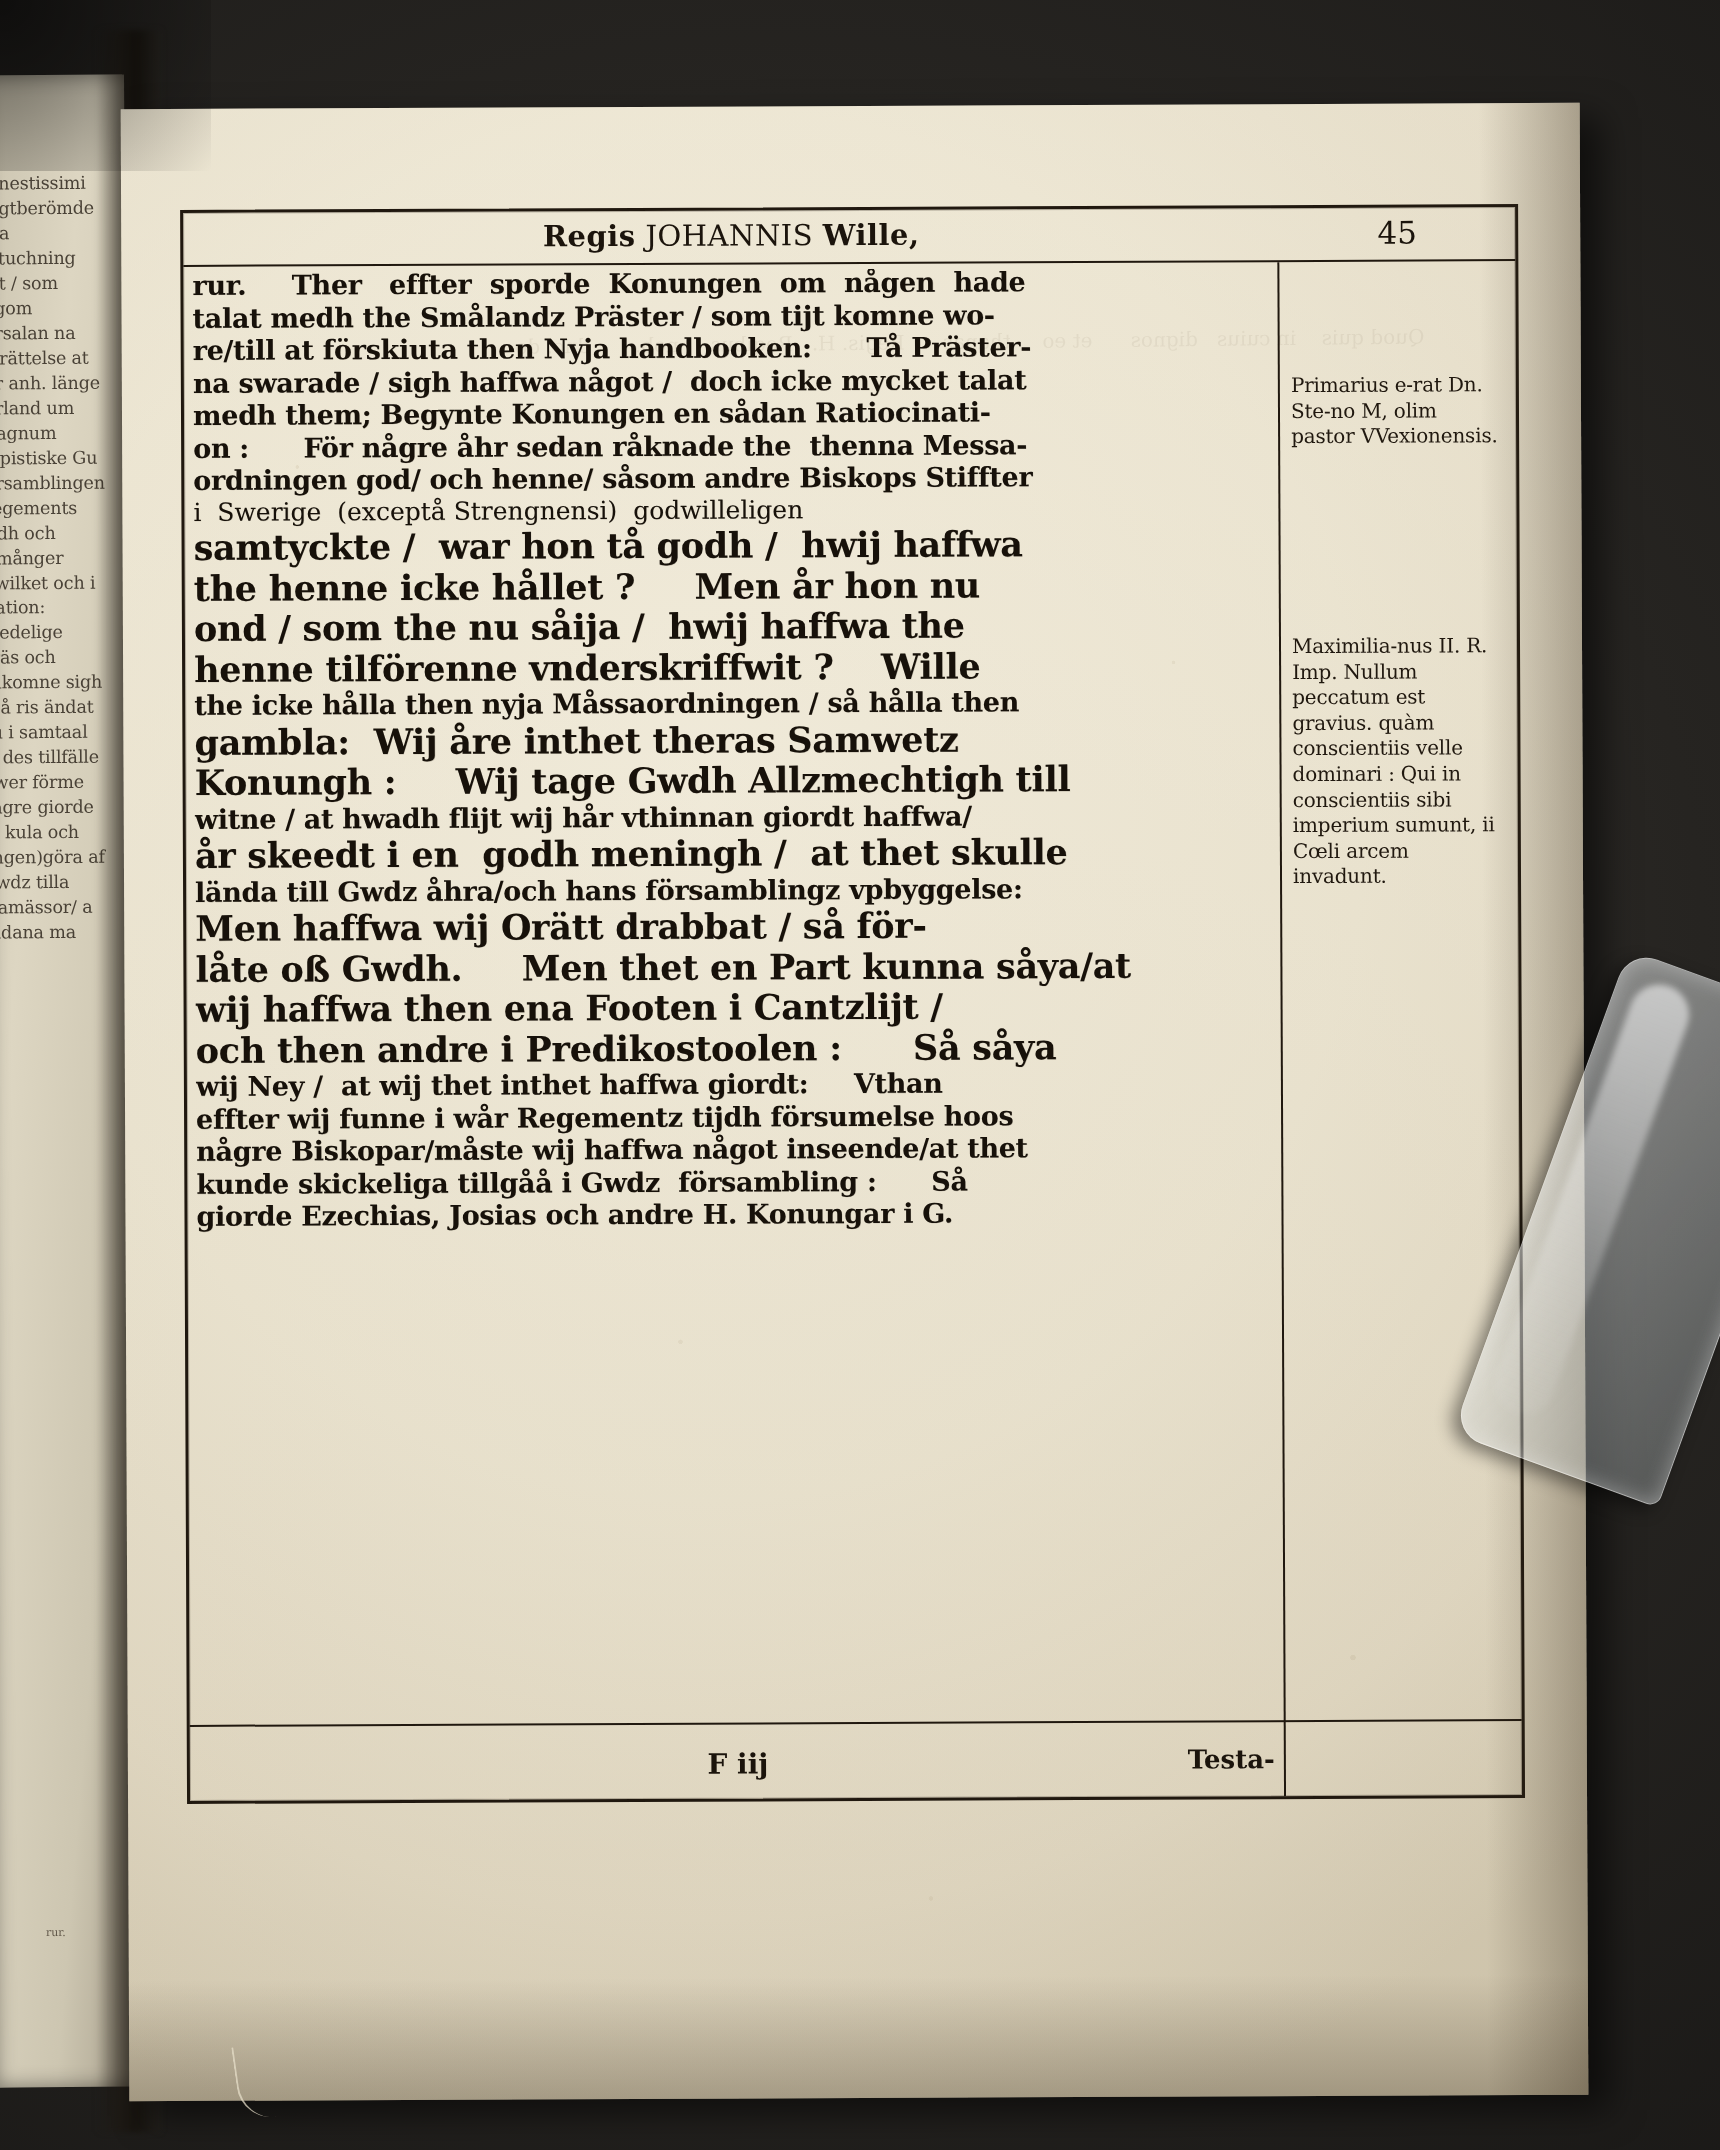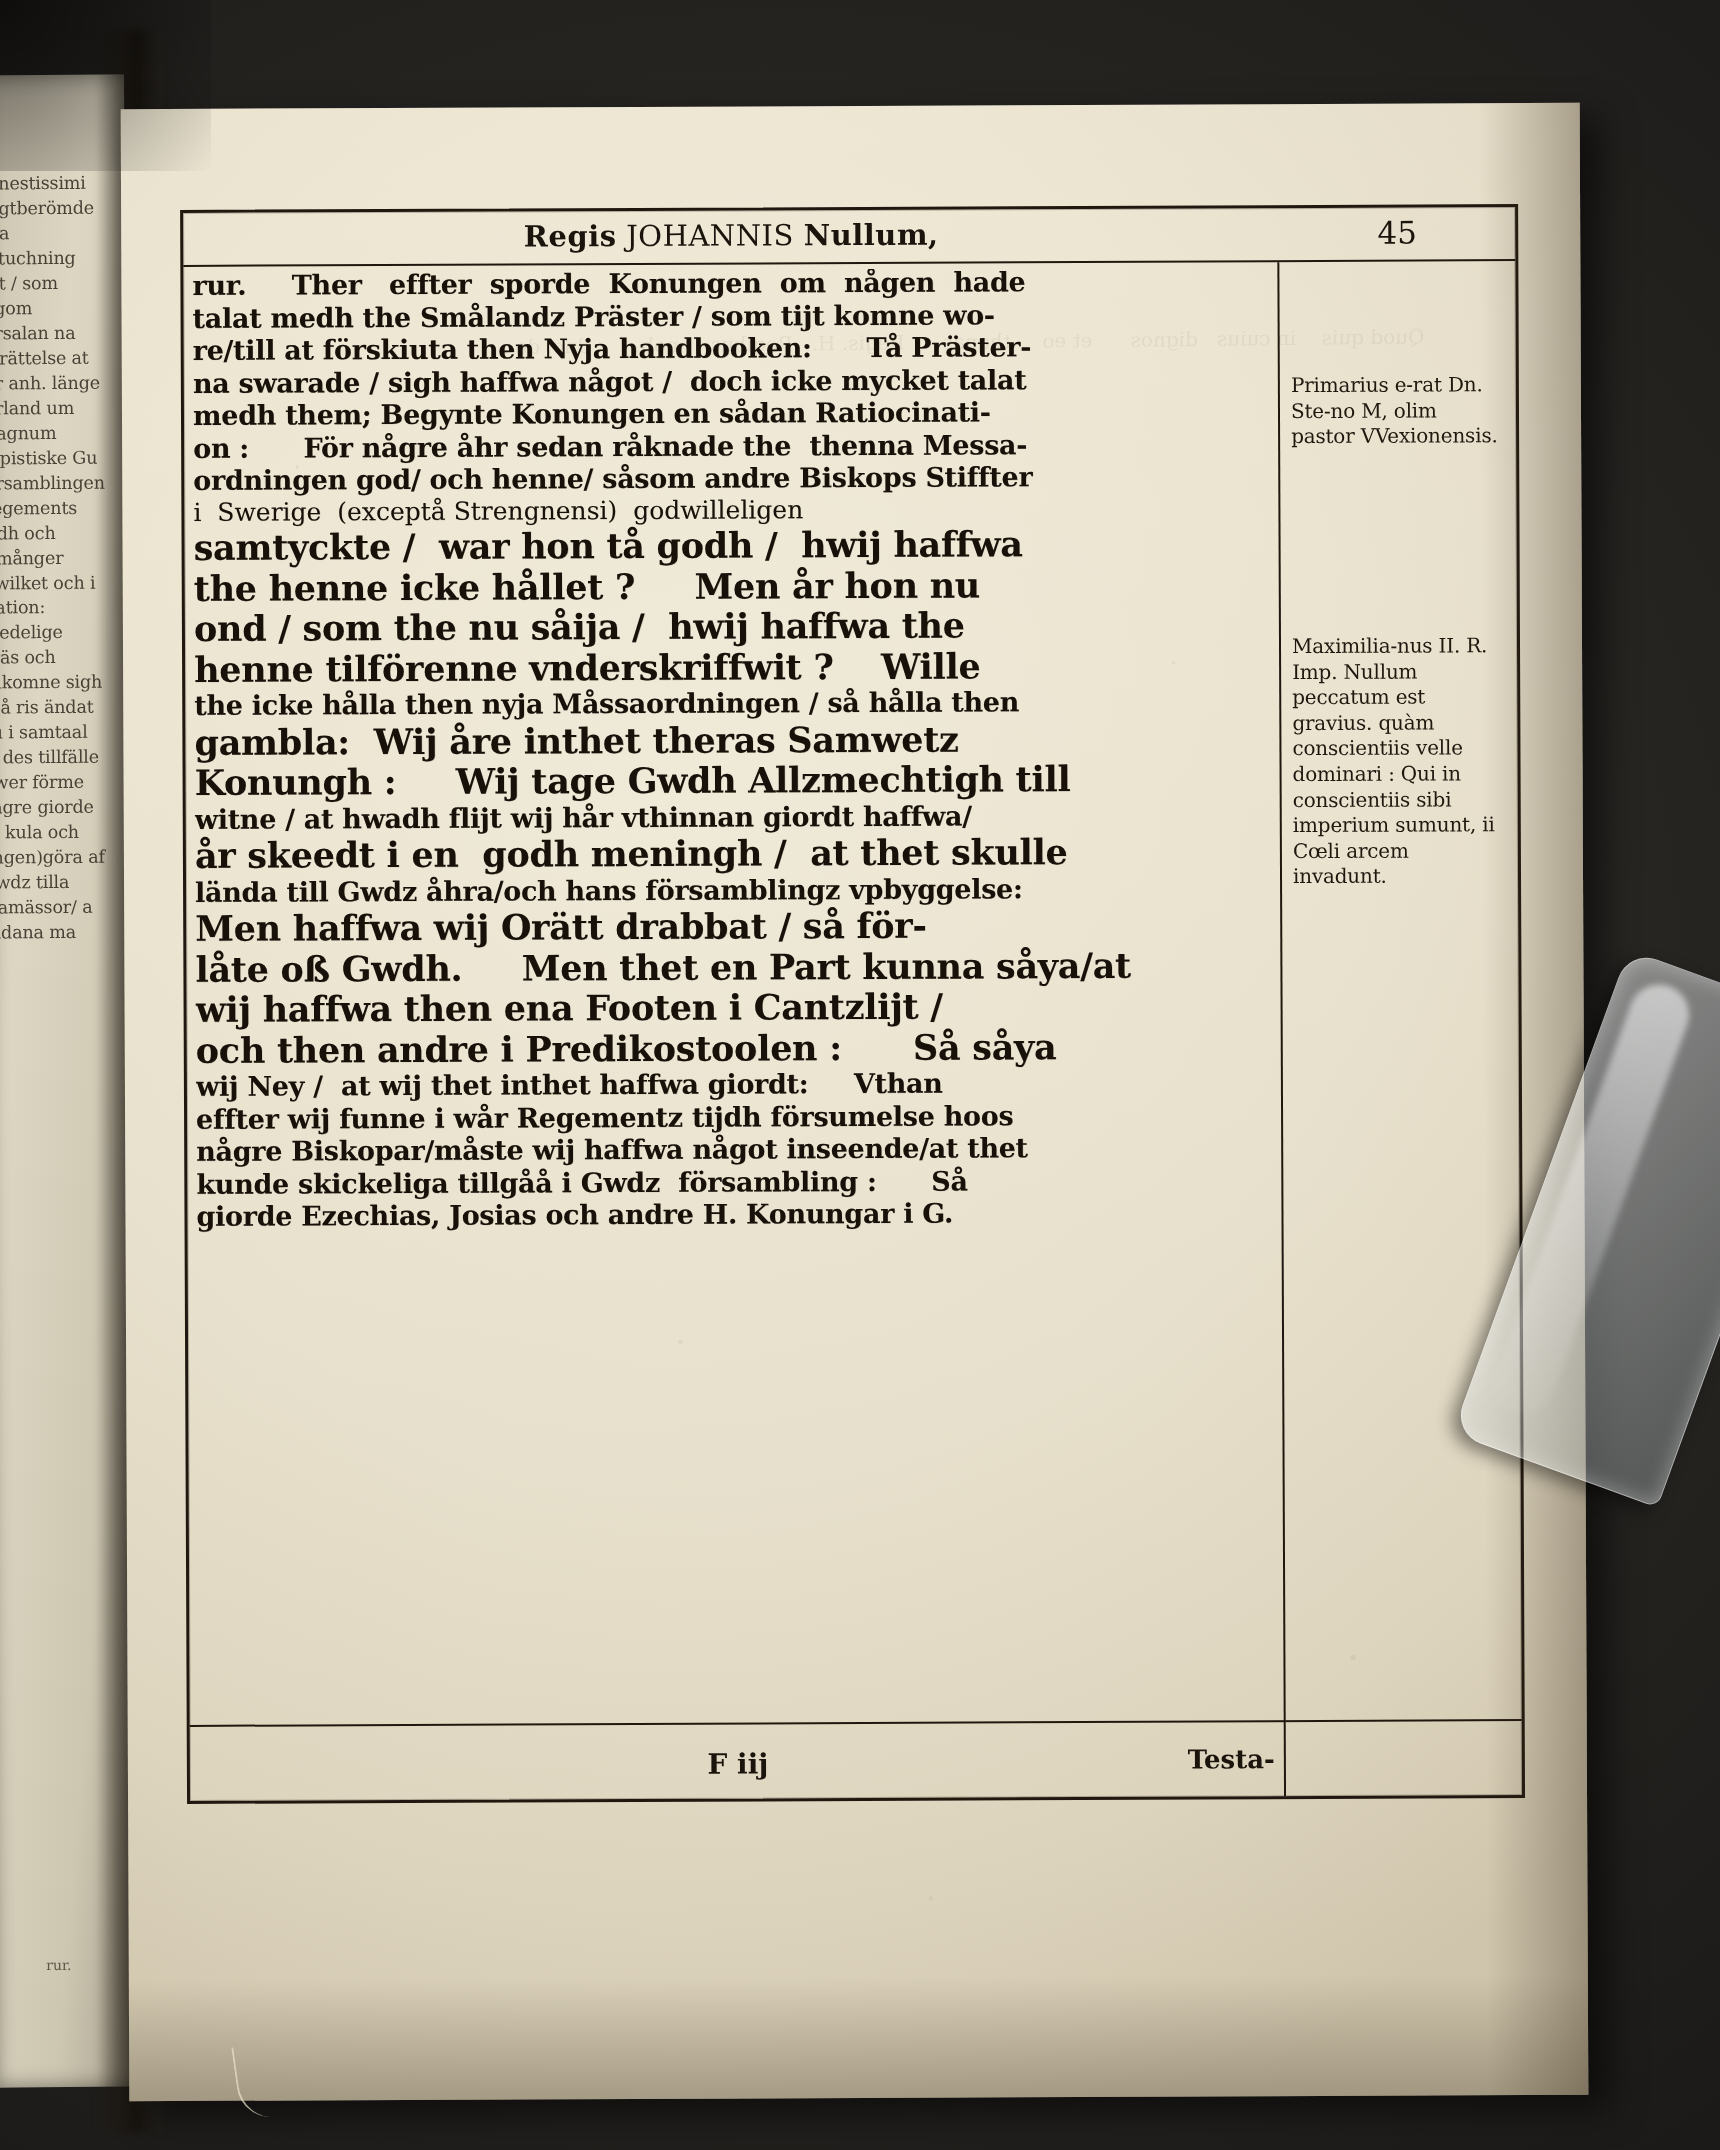--- a/index.html
+++ b/index.html
@@ -48,24 +48,23 @@
     letter-spacing: -0.2px;
     white-space: pre-wrap;
     word-break: break-word;
     overflow: hidden;
     height: 1609px;
   }
   #verso-catchword {
     position: absolute;
     left: 60px;
     top: 1851px;
-    font-size: 14px;
+    font-size: 11px;
     color: #3a3025;
     opacity: 0.75;
-    margin-top: 31px;
   }
 
   
   #gutter {
     position: absolute;
     left: 96px;
     top: 30px;
     width: 65px;
     height: 2102px;
     background: linear-gradient(90deg, rgba(0,0,0,0.0) 0%, rgba(30,25,18,0.55) 35%, rgba(20,16,10,0.75) 62%, rgba(60,52,40,0.15) 100%);
@@ -312,21 +311,21 @@
     <div id="page-grain"></div>
     <div id="showthrough">Quod quis&nbsp;&nbsp;&nbsp;&nbsp;in cuius&nbsp;&nbsp;&nbsp;dignos&nbsp;&nbsp;&nbsp;&nbsp;&nbsp;&nbsp;et eo&nbsp;&nbsp;&nbsp;&nbsp;&nbsp;thanas&nbsp;&nbsp;&nbsp;&nbsp;&nbsp;&nbsp;Regis.  H.&nbsp;&nbsp;&nbsp;Regibus&nbsp;&nbsp;&nbsp;&nbsp;&nbsp;nob.&nbsp;&nbsp;&nbsp;&nbsp;&nbsp;&nbsp;&nbsp;dno.  do</div>
 
     <div id="type-frame">
       <div id="type-frame-inner"></div>
 
       <div id="header-row">
         <div id="running-title">
           <span class="blackletter">Regis</span>
           <span>JOHANNIS</span>
-          <span class="blackletter">Nullum,</span>
+          <span class="blackletter">Wille,</span>
         </div>
         <div id="page-number">45</div>
       </div>
 
       <div id="col-rule"></div>
       <div id="footer-rule"></div>
 
       <div id="body-col">
         <div class="ln s-norm">rur.     Ther   effter  sporde  Konungen  om  någen  hade</div>
         <div class="ln s-norm">talat medh the Smålandz Präster / som tijt komne wo-</div>

